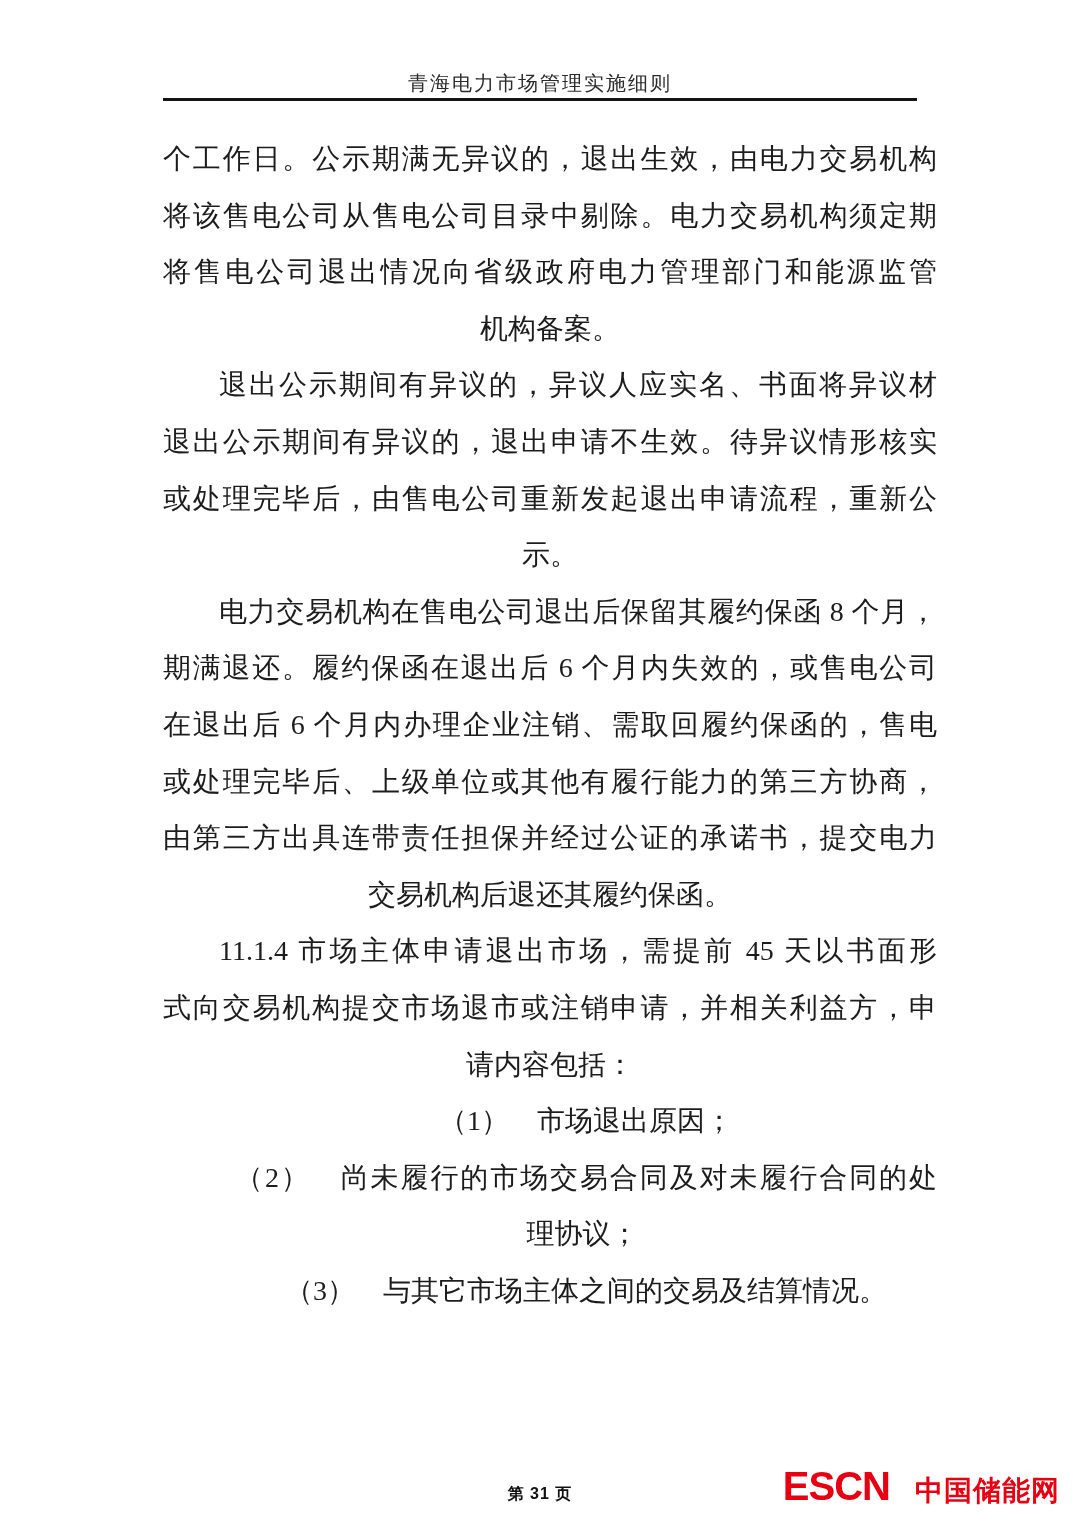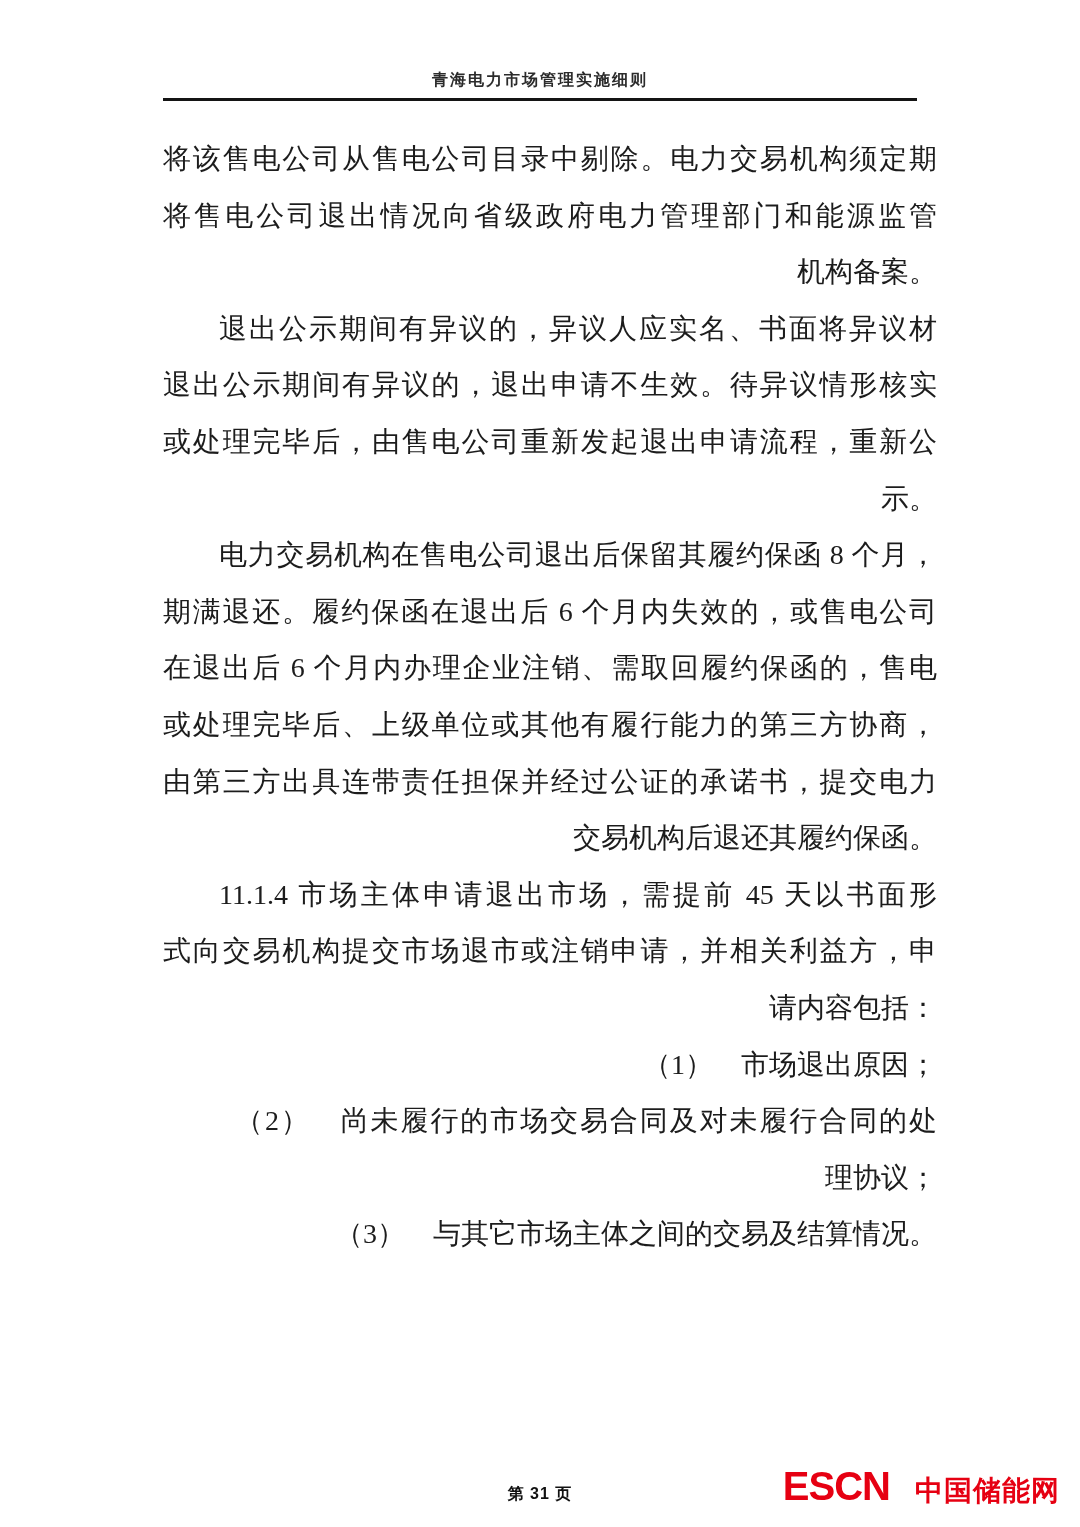--- a/index.html
+++ b/index.html
@@ -2,32 +2,32 @@
 <html><head>
 <meta charset="utf-8">
 <style>
   html,body{margin:0;padding:0;background:#ffffff;}
   .page{
     position:relative;width:1080px;height:1527px;background:#ffffff;
     font-family:"Liberation Serif","DejaVu Serif",serif;color:#1d1d1d;overflow:hidden;
   }
   .header-title{
     position:absolute;top:70px;left:0;width:100%;text-align:center;
-    font-size:16px;letter-spacing:2px;color:#2b2b2b;font-weight:bold;
+    font-size:20px;letter-spacing:2px;color:#2b2b2b;
   }
   .header-rule{
     position:absolute;top:98px;left:163px;width:754px;height:3px;background:#141414;
   }
   .body-text{
     position:absolute;top:131px;left:163px;width:774px;
     font-size:28px;line-height:56.6px;color:#1c1c1c;
   }
   .ln{height:56.6px;overflow:hidden;}
   .j{text-align:justify;text-align-last:justify;}
-  .l{text-align:right;}
+  .l{text-align:center;}
   .ind2{text-indent:56px;}
   .li1{margin-left:72px;}
   .li2{margin-left:65px;}
   .page-number{
     position:absolute;top:1484px;left:0;width:100%;text-align:center;
     font-family:"Liberation Sans","DejaVu Sans",sans-serif;font-weight:bold;
     font-size:16px;letter-spacing:1px;color:#111111;
   }
   .logo{
     position:absolute;top:1466px;right:20px;display:flex;align-items:baseline;gap:25px;
@@ -38,20 +38,21 @@
 </style>
 </head>
 <body>
 
 <div class="page">
 
   <div class="header-title">青海电力市场管理实施细则</div>
   <div class="header-rule"></div>
 
   <div class="body-text">
+    <div class="ln j">个工作日。公示期满无异议的，退出生效，由电力交易机构</div>
     <div class="ln j">将该售电公司从售电公司目录中剔除。电力交易机构须定期</div>
     <div class="ln j">将售电公司退出情况向省级政府电力管理部门和能源监管</div>
     <div class="ln l">机构备案。</div>
     <div class="ln j ind2">退出公示期间有异议的，异议人应实名、书面将异议材</div>
     <div class="ln j">退出公示期间有异议的，退出申请不生效。待异议情形核实</div>
     <div class="ln j">或处理完毕后，由售电公司重新发起退出申请流程，重新公</div>
     <div class="ln l">示。</div>
     <div class="ln j ind2">电力交易机构在售电公司退出后保留其履约保函 8 个月，</div>
     <div class="ln j">期满退还。履约保函在退出后 6 个月内失效的，或售电公司</div>
     <div class="ln j">在退出后 6 个月内办理企业注销、需取回履约保函的，售电</div>

